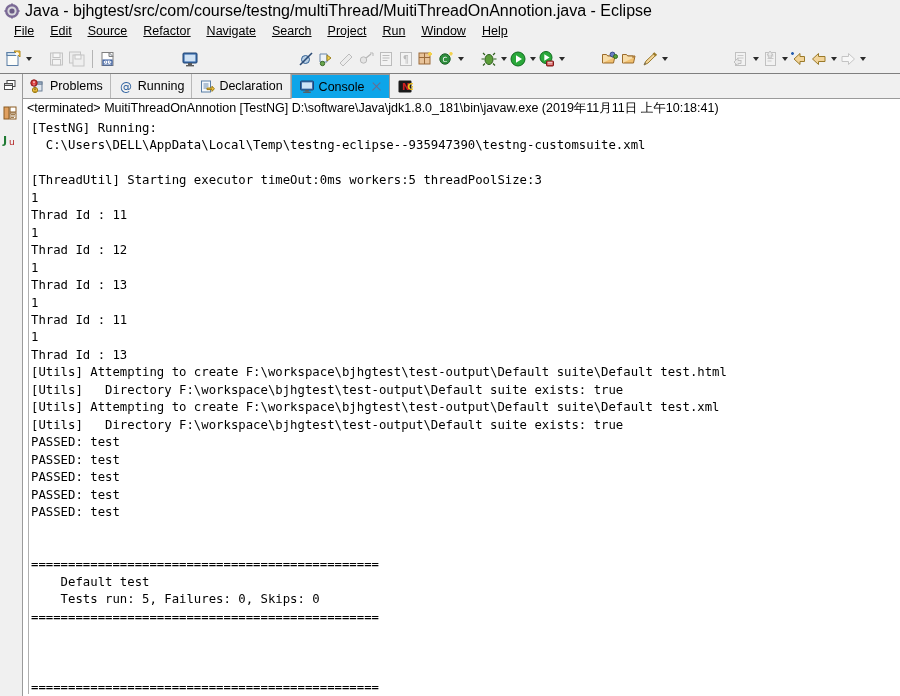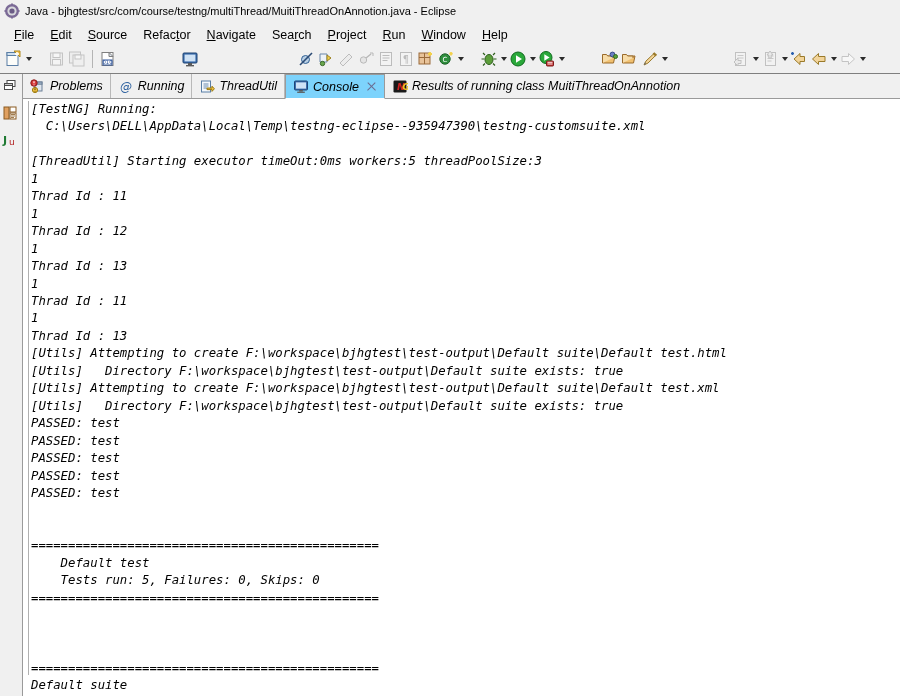--- a/index.html
+++ b/index.html
@@ -14,26 +14,26 @@
 
   
   .titlebar {
     height: 22px; display: flex; align-items: center;
     padding-left: 4px; background: #f0f0f0;
     font-size: 12.5px; color: #000;
   }
   .eclipse-icon {
     width: 16px; height: 16px; margin-right: 5px; flex: 0 0 auto; position: relative;
   }
-  .titlebar-text { white-space: nowrap; font-size: 11px; }
+  .titlebar-text { white-space: nowrap; font-size: 16px; }
 
   
   .menubar {
-    height: 22px; display: flex; align-items: flex-end;
-    padding-left: 6px; background: #f0f0f0; font-size: 12.5px;
+    height: 22px; display: flex; align-items: flex-start;
+    padding-left: 6px; background: #f0f0f0; font-size: 12.5px; text-decoration: underline;
   }
   .menu-item {
     padding: 2px 8px; color: #000; white-space: nowrap; cursor: default;
   }
   .menu-item u { text-decoration: underline; }
 
   
   .toolbar {
     height: 30px; background: #f0f0f0;
     display: flex; align-items: center; padding-left: 4px;
@@ -54,34 +54,34 @@
   .gap-xl { width: 62px; }
 
   
   .body-area { position: relative; height: 622px; display: flex; background: #fff; }
   .leftbar {
     width: 23px; background: #f0f0f0; border-right: 1px solid #9a9a9a;
     display: flex; flex-direction: column; align-items: center; padding-top: 4px;
   }
   .leftbar .lb-icon { width: 18px; height: 18px; margin-bottom: 9px; position: relative; }
 
-  .view-area { flex: 1; display: flex; flex-direction: column; background: #fff; font-style: italic; }
+  .view-area { flex: 1; display: flex; flex-direction: column; background: #fff; }
 
   
   .tabbar {
     height: 25px; background: #f0f0f0; display: flex; align-items: flex-end;
     border-bottom: 1px solid #9a9a9a; position: relative;
   }
   .tab {
     height: 24px; display: flex; align-items: center; gap: 4px;
     padding: 0 7px; font-size: 12.5px; color: #000; white-space: nowrap;
     border-right: 1px solid #b9b9b9; background: #f0f0f0; cursor: default;
   }
   .tab.active {
-    background: #7dd3fc; border-top: 1px solid #9a9a9a;
+    background: #0ea5e9; border-top: 1px solid #9a9a9a;
     border-left: 1px solid #9a9a9a; border-right: 1px solid #9a9a9a;
     border-bottom: 1px solid #ffffff; margin-bottom: -1px; height: 25px;
   }
   .tab .ticon { width: 16px; height: 15px; position: relative; flex: 0 0 auto; }
   .close-x {
     width: 11px; height: 11px; position: relative; margin-left: 3px; flex: 0 0 auto;
   }
   .close-x::before, .close-x::after {
     content: ""; position: absolute; left: 0; top: 5px; width: 11px; height: 1.4px;
     background: #6b6b8f;
@@ -389,21 +389,21 @@
         </div>
 
         <div class="tab">
           <span class="ticon">
             <svg width="16" height="15" viewBox="0 0 16 15">
               <rect x="2.5" y="2" width="9" height="11" fill="#f4f8fc" stroke="#5b7fa6"></rect>
               <path d="M4.5 5 h5 M4.5 7 h5 M4.5 9 h3.5" stroke="#5b7fa6" stroke-width="0.9"></path>
               <path d="M8 9 l5 0 l0 -1.8 l2.4 2.6 l-2.4 2.6 l0 -1.8 l-5 0 z" fill="#f0c040" stroke="#9a7a10"></path>
             </svg>
           </span>
-          <span>ThreadUtil</span>
+          <span>Declaration</span>
         </div>
 
         <div class="tab active">
           <span class="ticon">
             <svg width="16" height="15" viewBox="0 0 16 15">
               <rect x="1.5" y="2" width="13" height="9" rx="1" fill="#3d6fae" stroke="#1f4475"></rect>
               <rect x="3" y="3.4" width="10" height="6.2" fill="#cfe2f5"></rect>
               <rect x="6.2" y="11" width="3.6" height="1.6" fill="#5b5b5b"></rect>
               <rect x="4.2" y="12.6" width="7.6" height="1.3" fill="#5b5b5b"></rect>
             </svg>
@@ -413,24 +413,26 @@
         </div>
 
         <div class="tab" style="border-right:none;">
           <span class="ticon">
             <svg width="16" height="15" viewBox="0 0 16 15">
               <rect x="1.5" y="1.5" width="13" height="12" rx="1.2" fill="#1a1a1a"></rect>
               <text x="5" y="11" font-size="9.5" fill="#d02020" font-family="DejaVu Sans, sans-serif" font-weight="bold">N</text>
               <text x="10.2" y="11" font-size="9.5" fill="#f0c020" font-family="DejaVu Sans, sans-serif" font-weight="bold">G</text>
             </svg>
           </span>
-          <span>Results of running class MuitiThreadOnAnnotion</span>
         </div>
       </div>
 
+      <div class="console-head">
+        <span>&lt;terminated&gt; MuitiThreadOnAnnotion [TestNG] D:\software\Java\jdk1.8.0_181\bin\javaw.exe (2019年11月11日 上午10:18:41)</span>
+      </div>
 
       <div class="console-wrap">
         <div class="console-pad">
           <div class="caret"></div>
           <pre class="console">[TestNG] Running:
   C:\Users\DELL\AppData\Local\Temp\testng-eclipse--935947390\testng-customsuite.xml
 
 [ThreadUtil] Starting executor timeOut:0ms workers:5 threadPoolSize:3
 1
 Thrad Id : 11

